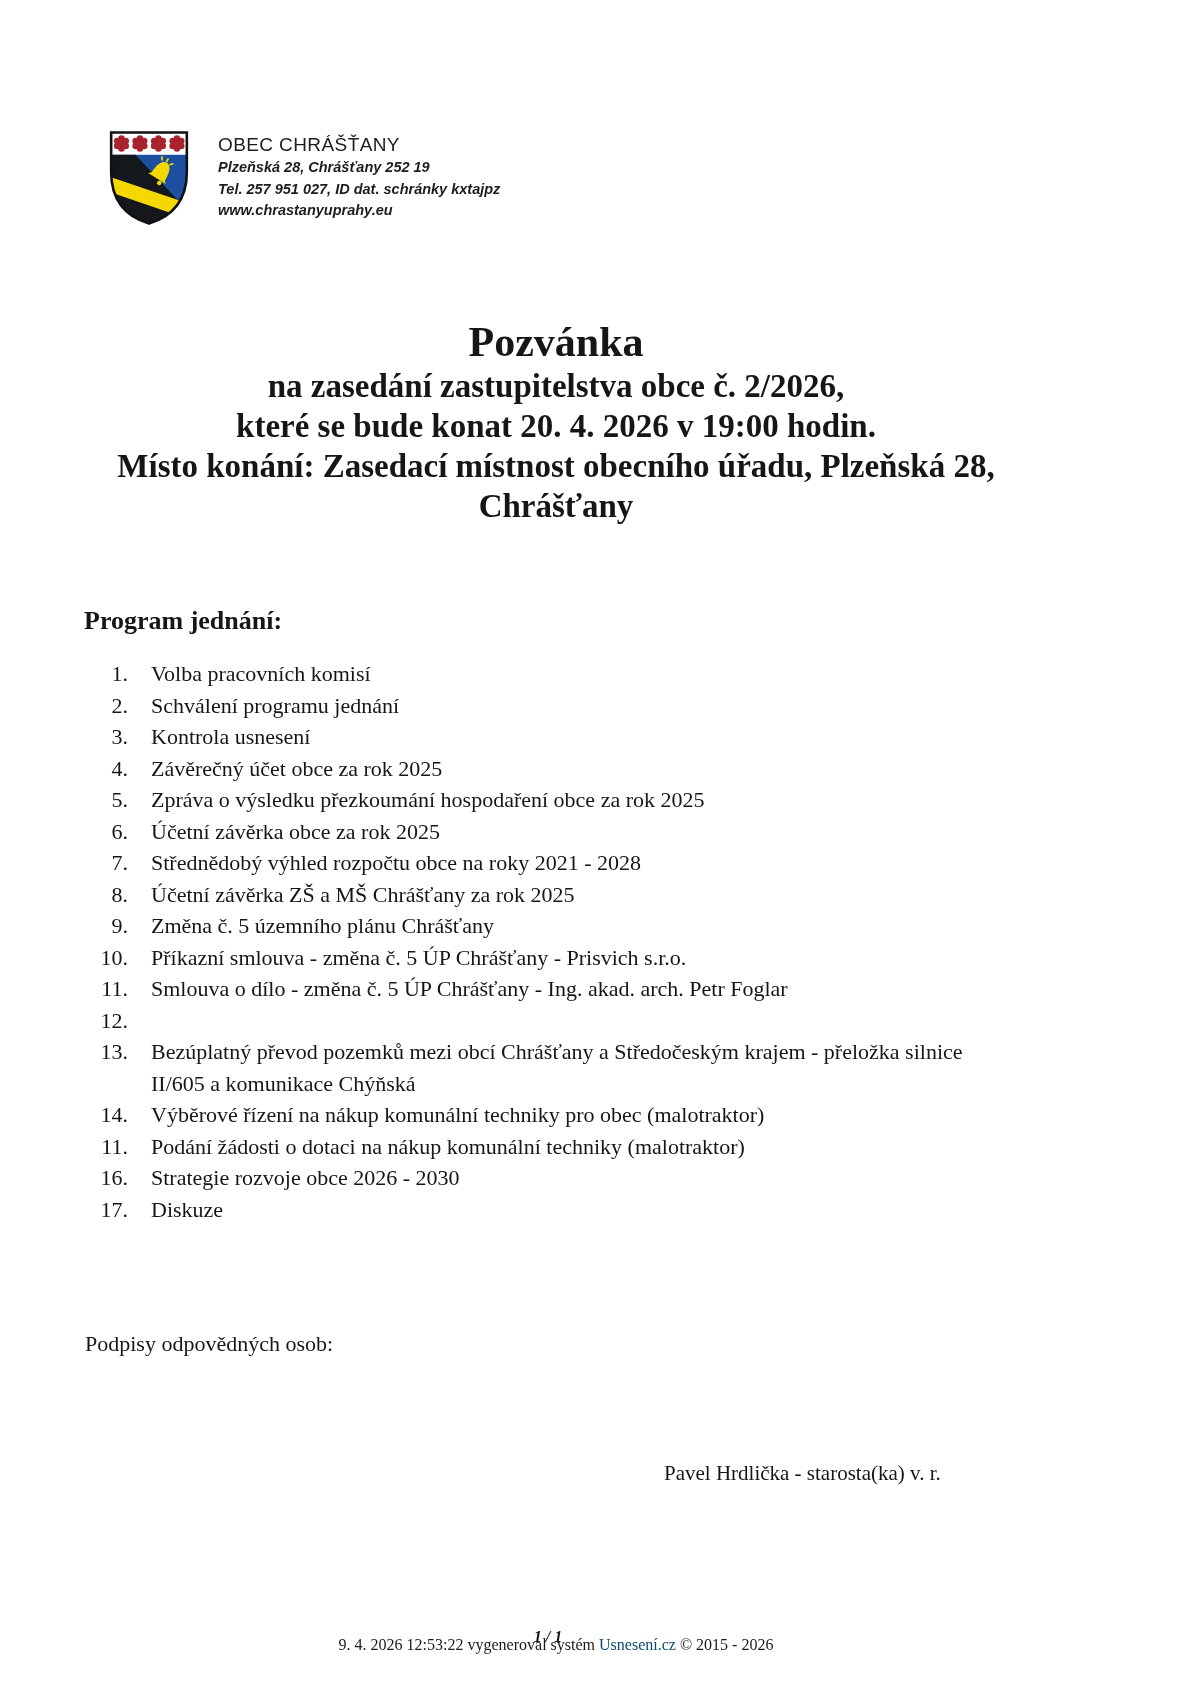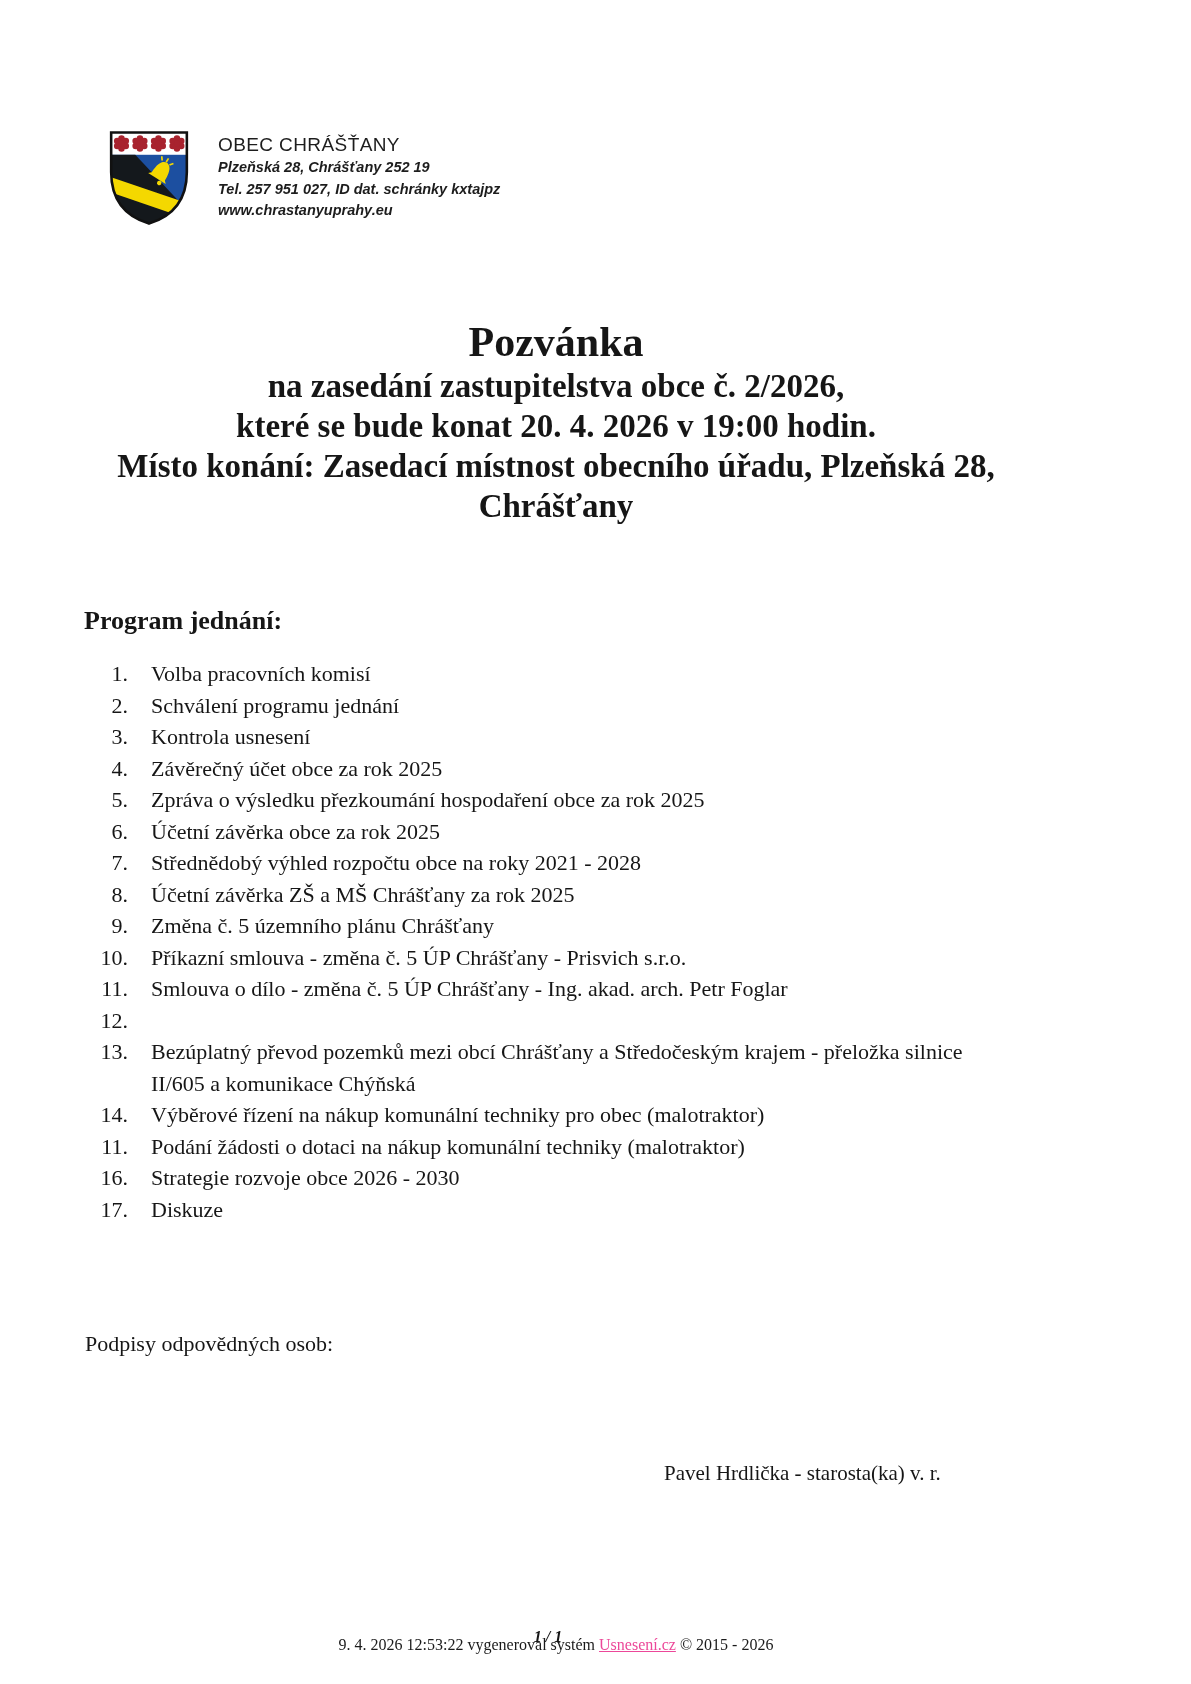--- a/index.html
+++ b/index.html
@@ -28,21 +28,21 @@
   .prog-list li{display:flex;line-height:31.5px;}
   .prog-list .num{width:44px;text-align:right;flex:none;}
   .prog-list .txt{margin-left:23px;max-width:860px;}
   
   .podpisy{position:absolute;left:85px;top:1331px;font-size:22px;}
   .signature{position:absolute;left:664px;top:1431px;font-size:21px;margin-top:30px;}
   
   .page-num{position:absolute;left:72px;width:952px;top:1608px;text-align:center;
             font-size:16px;font-weight:bold;font-style:italic;margin-top:20px;}
   .gen-line{position:absolute;left:80px;width:952px;top:1636px;text-align:center;font-size:16px;color:#1a1a1a;}
-  .gen-line a{color:#ec4899;text-decoration:underline;cursor:pointer;text-align:right;}
+  .gen-line a{color:#0c4a6e;cursor:pointer;text-align:right;}
 </style>
 </head>
 <body>
 
 <div class="page">
 
   <svg class="logo" viewBox="0 0 100 118">
     <defs>
       <clipPath id="shieldClip">
         <path d="M6,6 H94 V52 C94,86 76,104 50,112 C24,104 6,86 6,52 Z"></path>

